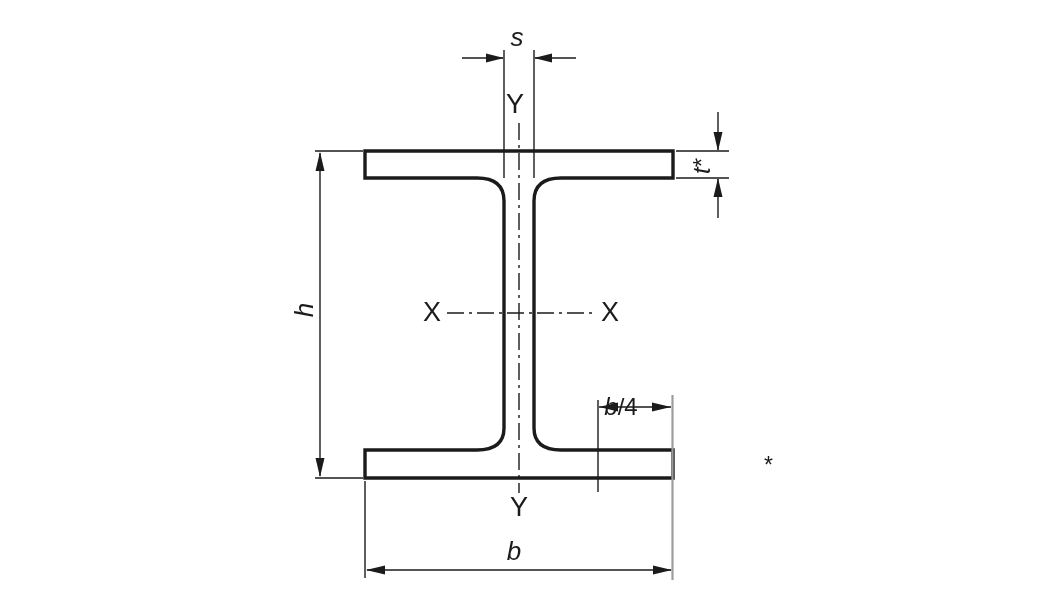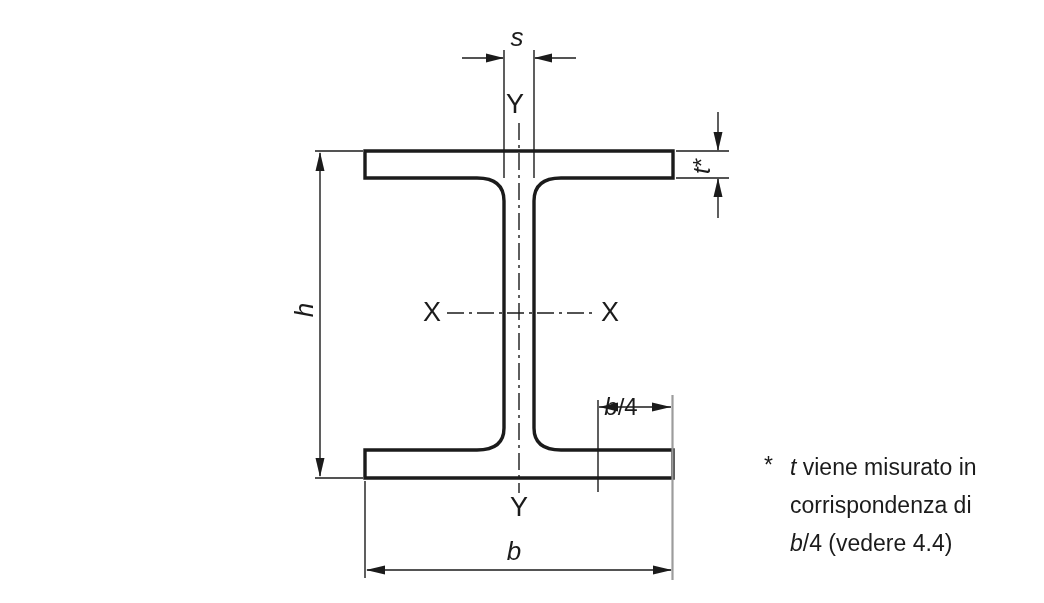--- a/index.html
+++ b/index.html
@@ -107,20 +107,15 @@
   <span class="dim-label rot small-lab" style="left:702px;top:166px;"><i>t</i><span>*</span></span>
 
   <span class="dim-label small-lab" style="left:621px;top:387px;margin-top:20px;"><i>b</i><span>/4</span></span>
 
   <span class="dim-label axis-label" style="left:519px;top:507px;">Y</span>
 
   <span class="dim-label it" style="left:514px;top:551px;">b</span>
 
   <div id="footnote">
     <span class="marker">*</span>
-    <div class="lines">
-      <div><i>t</i><span> viene misurato in</span></div>
-      <div>corrispondenza di</div>
-      <div><i>b</i><span>/4 (vedere 4.4)</span></div>
-    </div>
   </div>
 
 </div>
 
 </body></html>

